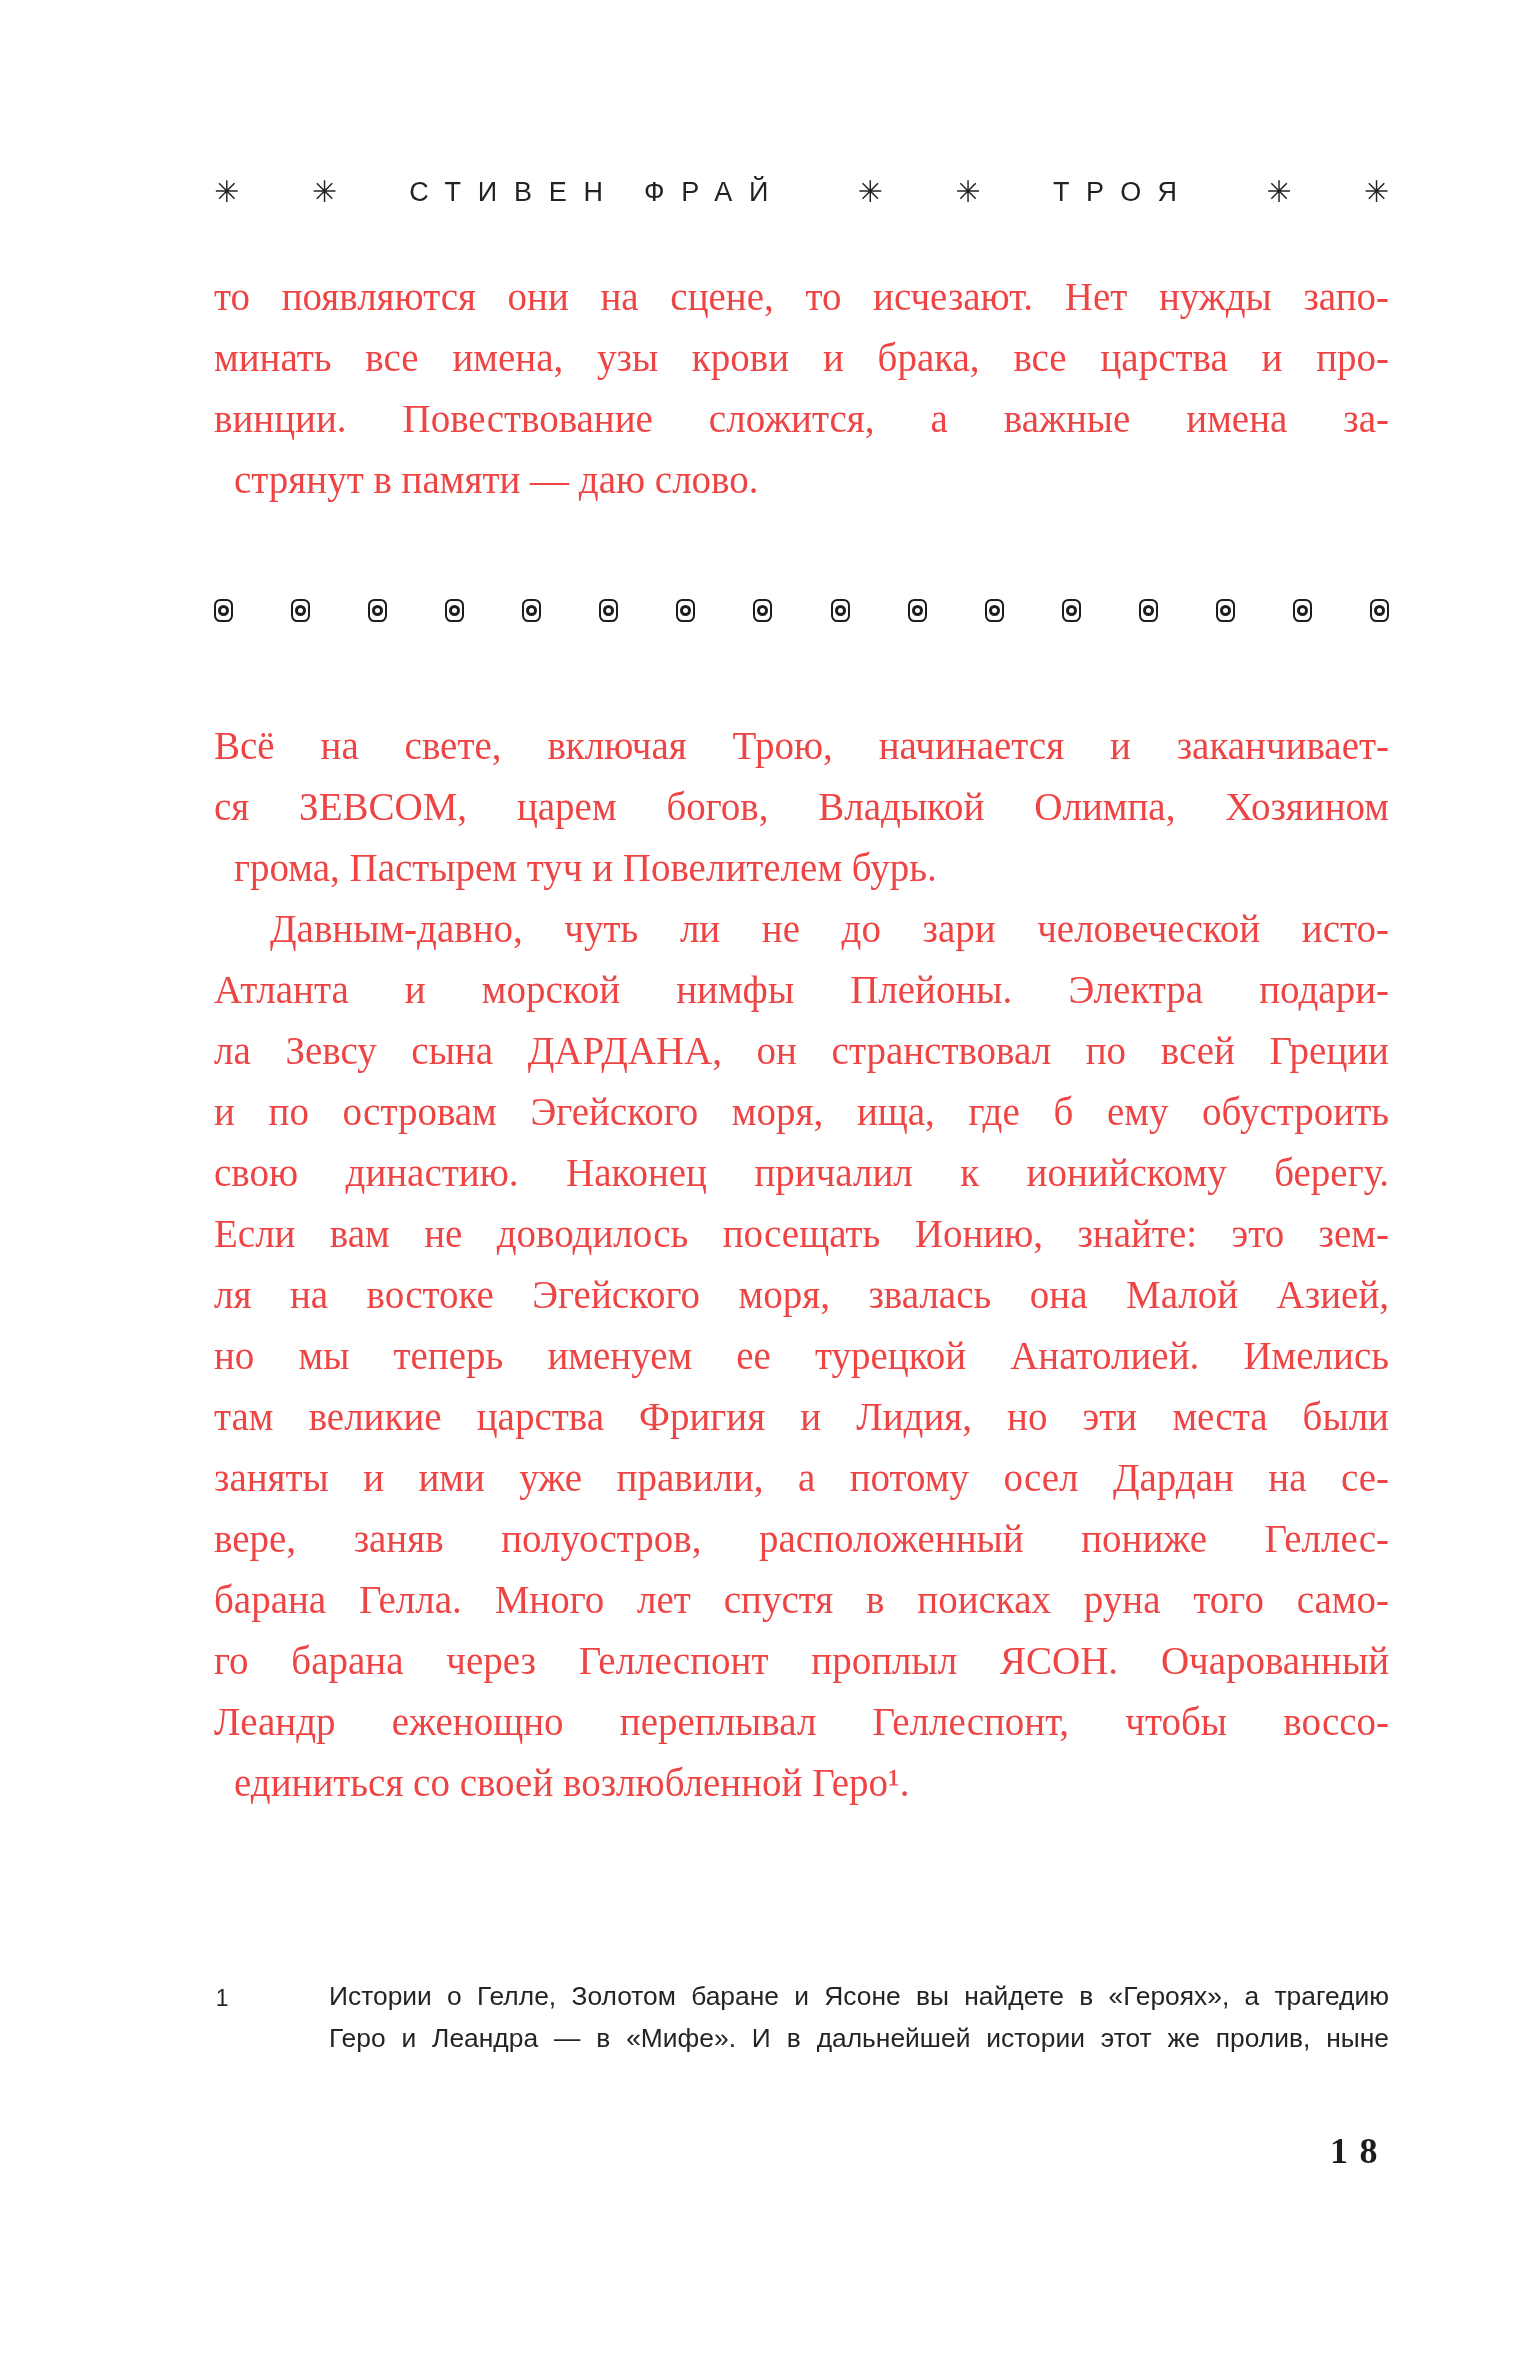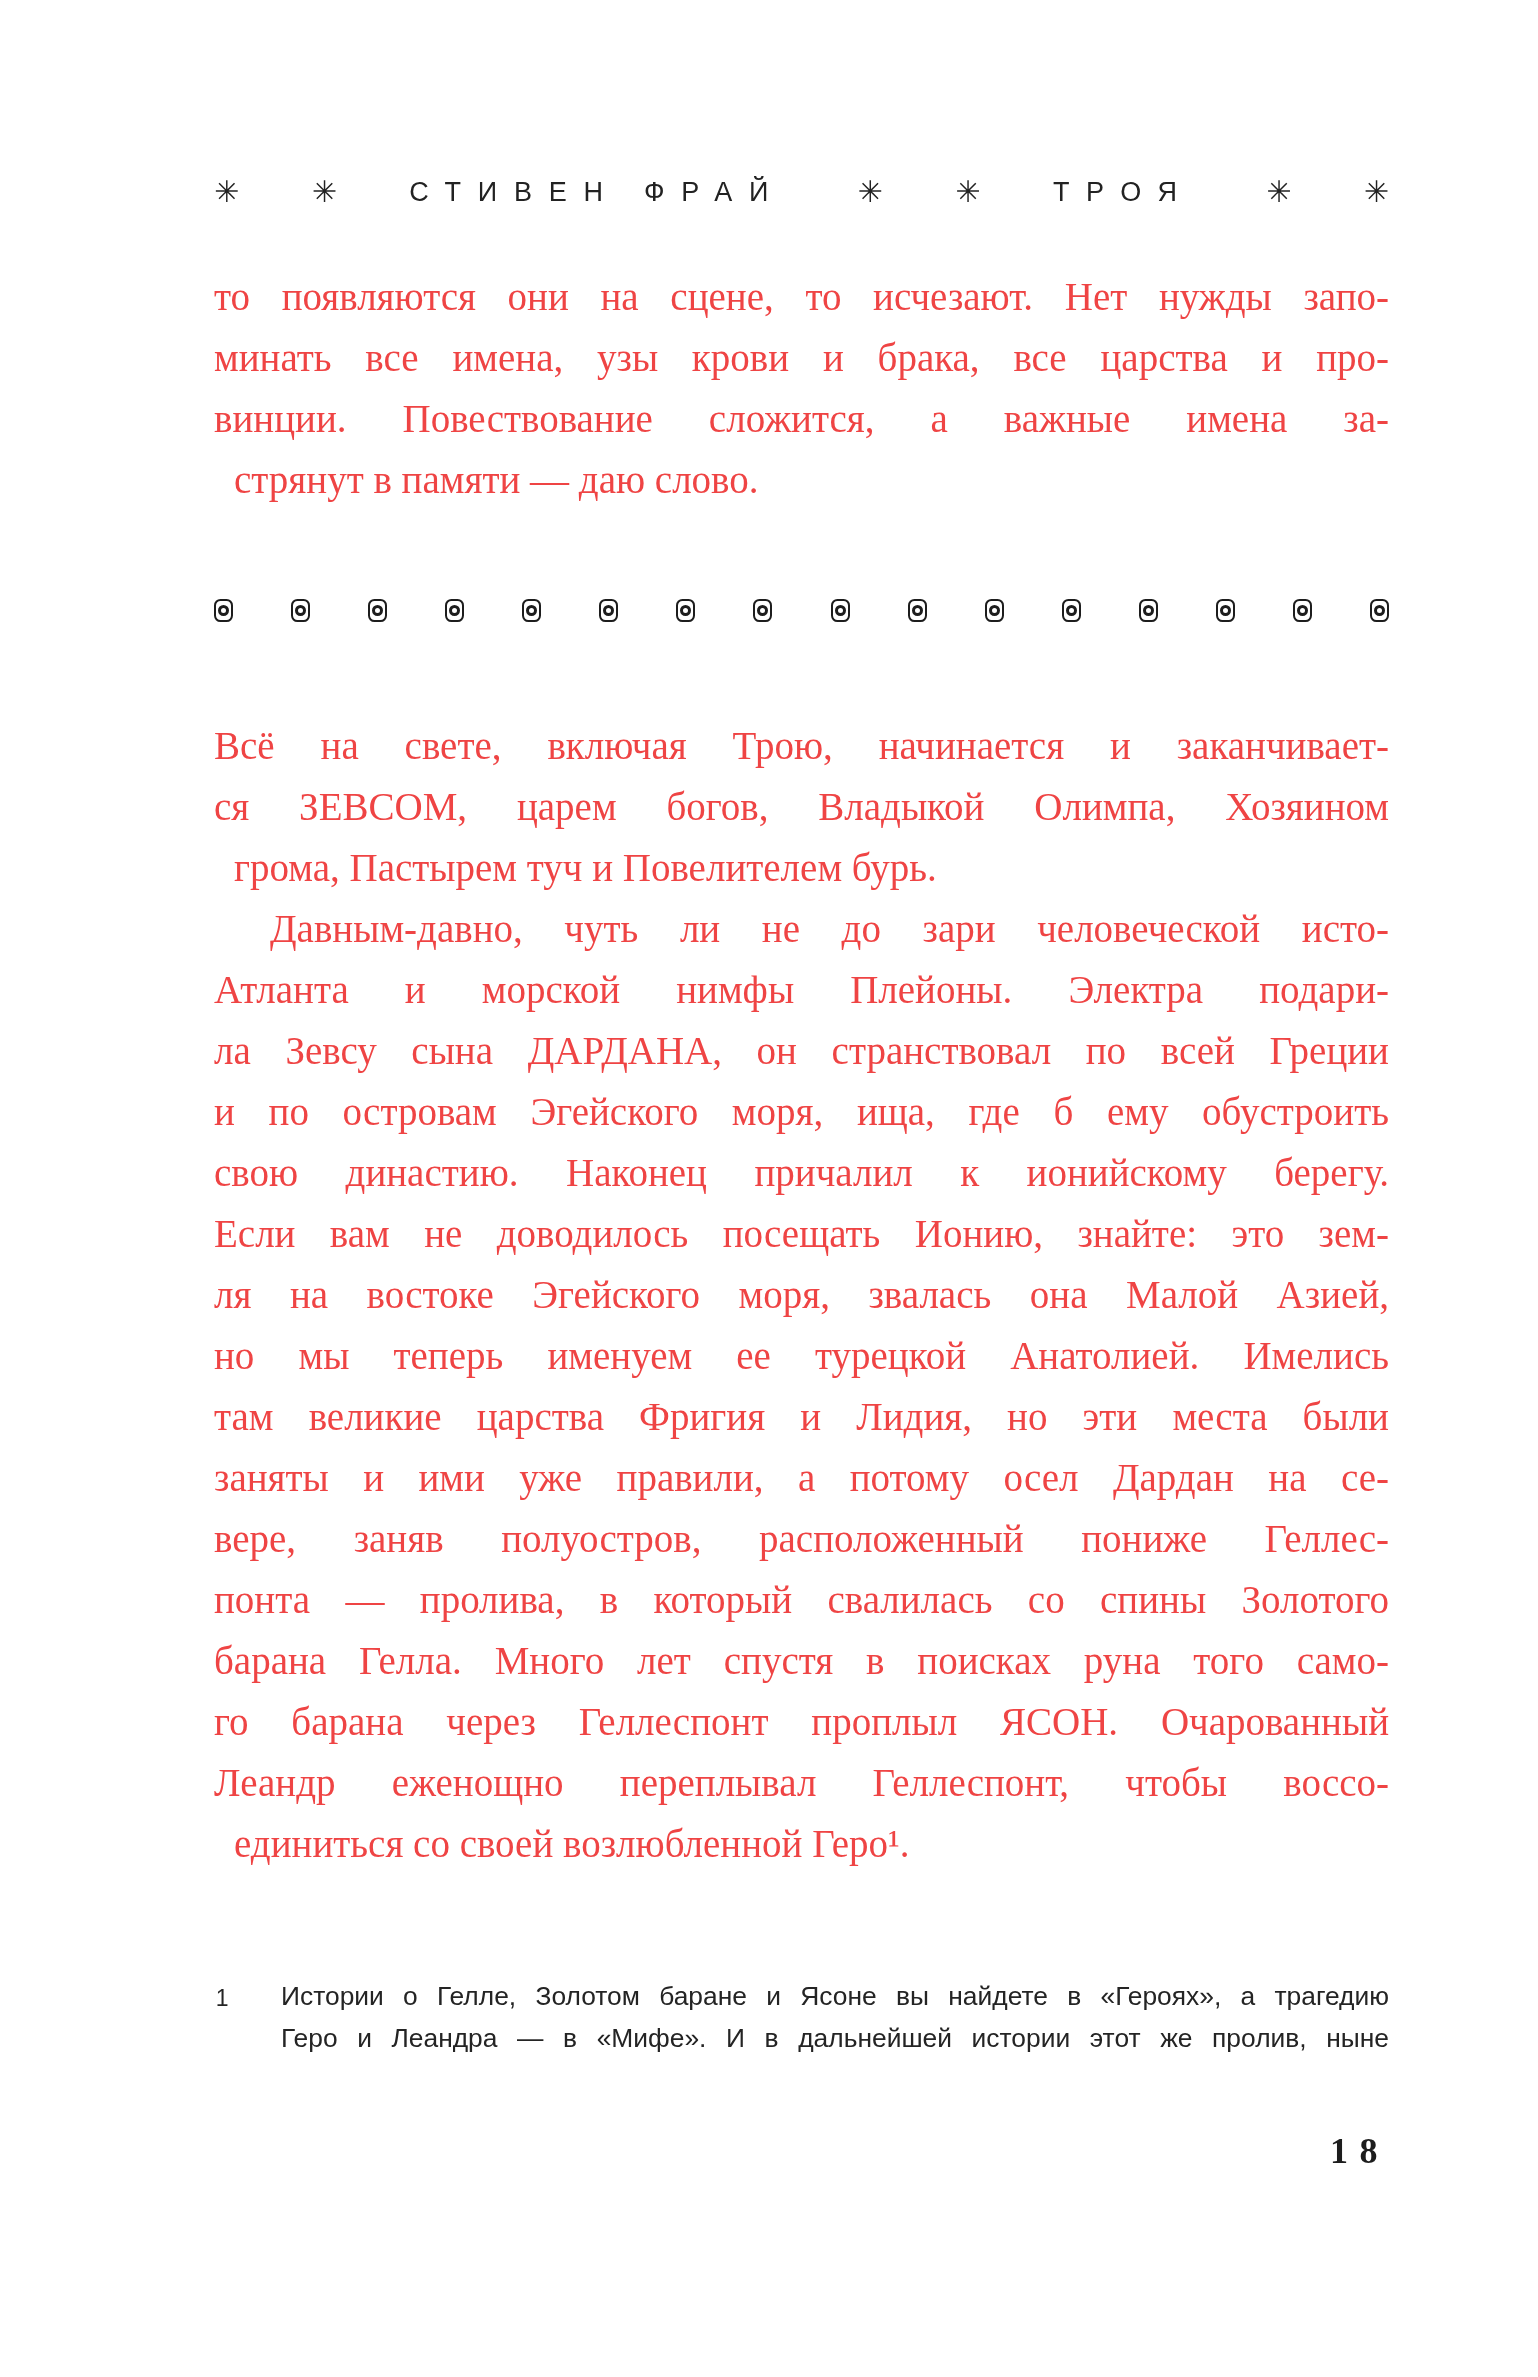--- a/index.html
+++ b/index.html
@@ -67,21 +67,21 @@
     position: absolute;
     top: 1975px; left: 214px; width: 1175px;
     font-family: "Liberation Sans", "DejaVu Sans", sans-serif;
     font-size: 26.4px; line-height: 42px; color: #242424;
   }
   .fn-body { position: relative; padding-left: 67px; }
   .fn-marker {
     position: absolute; left: 1.8px; top: 1.8px;
     font-size: 23px;
   }
-  .fn-line { text-align: justify; text-align-last: justify; height: 42px; overflow: hidden; }
+  .fn-line { text-align: justify; text-align-last: justify; height: 42px; overflow: hidden; margin-left: 48px; }
 
   
   .folio {
     position: absolute;
     top: 2130px; left: 214px; width: 1175px;
     text-align: right;
     font-family: "Liberation Serif", "DejaVu Serif", serif;
     font-size: 36px; font-weight: 700; color: #1d1d1d;
     letter-spacing: 0.32em; text-indent: 0.32em;
   }
@@ -169,21 +169,20 @@
         <div class="line">Атланта и морской нимфы Плейоны. Электра подари-</div>
         <div class="line">ла Зевсу сына ДАРДАНА, он странствовал по всей Греции</div>
         <div class="line">и по островам Эгейского моря, ища, где б ему обустроить</div>
         <div class="line">свою династию. Наконец причалил к ионийскому берегу.</div>
         <div class="line">Если вам не доводилось посещать Ионию, знайте: это зем-</div>
         <div class="line">ля на востоке Эгейского моря, звалась она Малой Азией,</div>
         <div class="line">но мы теперь именуем ее турецкой Анатолией. Имелись</div>
         <div class="line">там великие царства Фригия и Лидия, но эти места были</div>
         <div class="line">заняты и ими уже правили, а потому осел Дардан на се-</div>
         <div class="line">вере, заняв полуостров, расположенный пониже Геллес-</div>
-        <div class="line">понта — пролива, в который свалилась со спины Золотого</div>
         <div class="line">барана Гелла. Много лет спустя в поисках руна того само-</div>
         <div class="line">го барана через Геллеспонт проплыл ЯСОН. Очарованный</div>
         <div class="line">Леандр еженощно переплывал Геллеспонт, чтобы воссо-</div>
         <div class="line last">единиться со своей возлюбленной Геро¹.</div>
       </div>
     </main>
 
   <div class="footnote">
     <div class="fn-body" id="fn-body">
       <span class="fn-marker">1</span>

